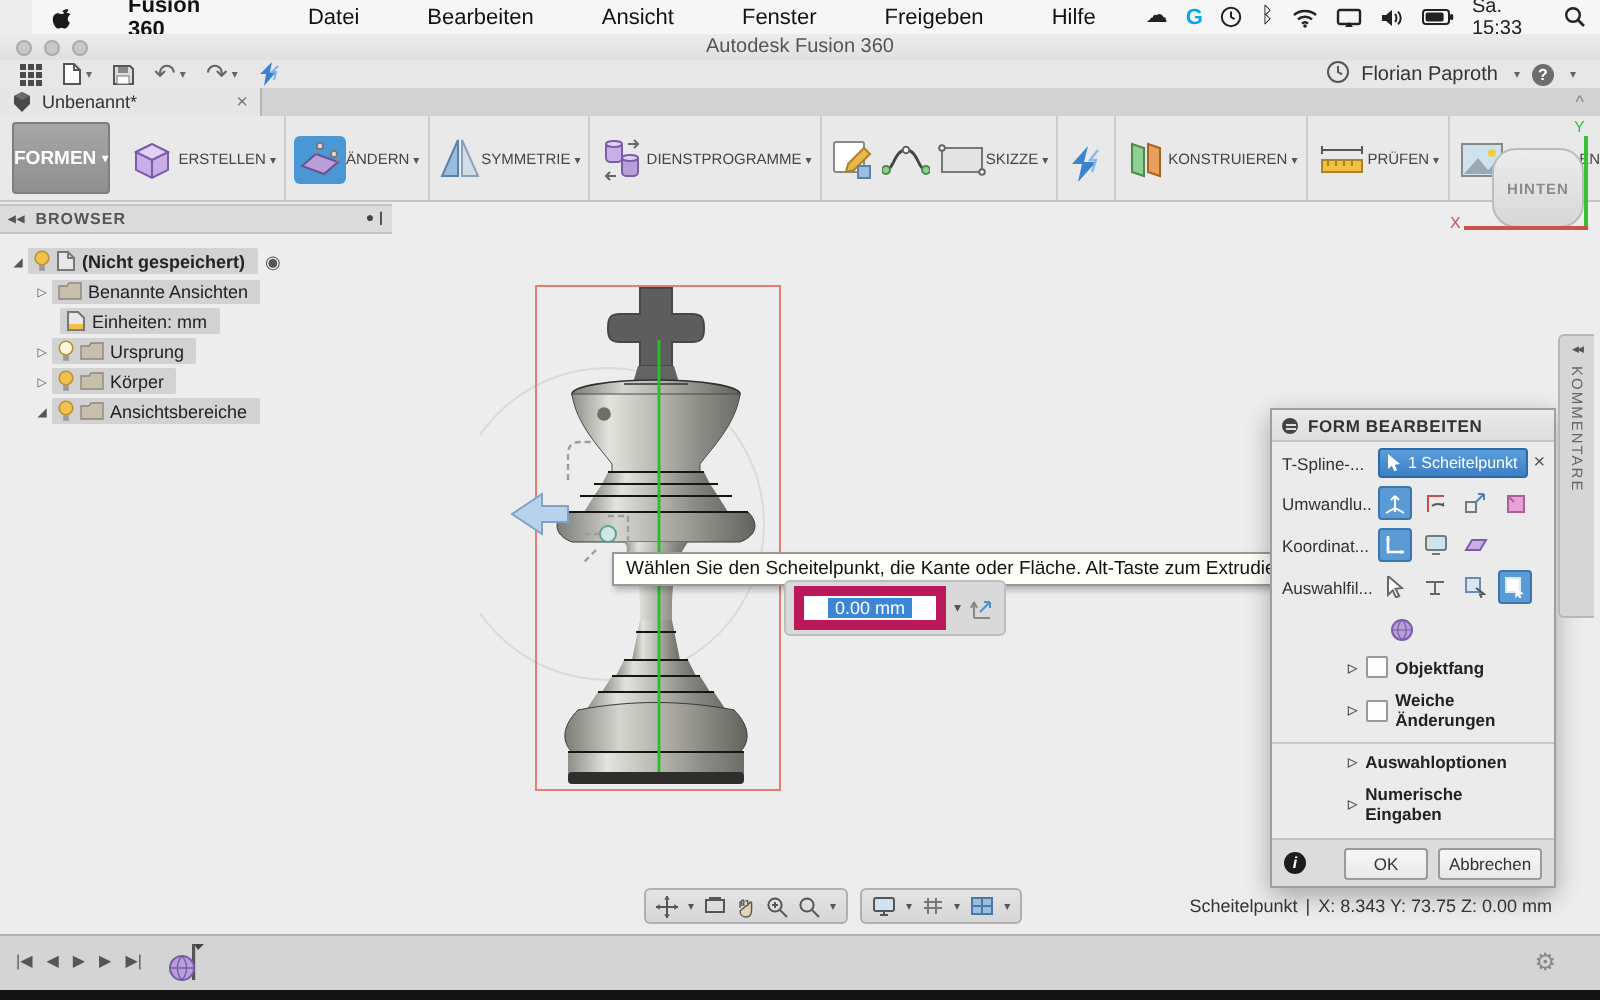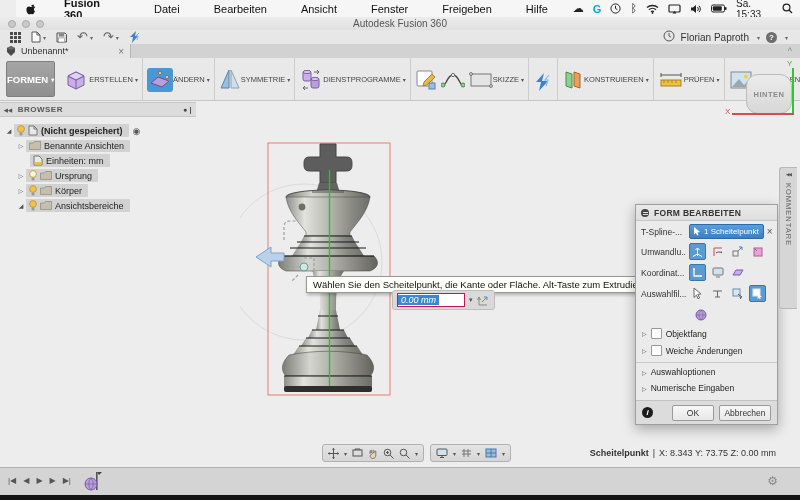--- a/index.html
+++ b/index.html
@@ -62,54 +62,54 @@
   .trow{display:flex;align-items:center;height:15px;font-size:9px;color:#222;}
   .tri{width:10px;text-align:center;font-size:6px;color:#555;flex:none;}
   .chip{display:inline-flex;align-items:center;gap:3px;background:#d2d2d2;padding:1px 6px 1px 3px;border-radius:1px;white-space:nowrap;}
   .chip.bold{font-weight:bold;}
   .targetbtn{margin-left:4px;font-size:9px;color:#555;}
 
   
   #scene{left:240px;top:130px;}
   #tooltip{left:306px;top:276px;background:#fffffa;border:1px solid #999;box-shadow:1px 2px 3px rgba(0,0,0,.25);font-size:9.5px;color:#111;padding:2px 6px;white-space:nowrap;}
   #dimgroup{left:392px;top:290px;background:#d9d9d9;border:1px solid #bdbdbd;border-radius:3px;padding:2px 4px;display:flex;align-items:center;gap:4px;}
-  #diminput{background:#fff;border:1px solid #be185d;width:66px;height:12px;display:flex;align-items:center;justify-content:flex-start;font-style:italic;}
+  #diminput{background:#fff;border:5px solid #be185d;width:66px;height:12px;display:flex;align-items:center;justify-content:center;}
   #diminput span{background:#3c86d8;color:#fff;font-size:9px;padding:0 3px;}
 
   
   #dialog{left:635px;top:204px;width:141px;background:#ebebeb;border:1px solid #9e9e9e;box-shadow:0 4px 12px rgba(0,0,0,.3);font-size:8.5px;}
   #dialog-header{height:15px;background:linear-gradient(#e9e9e9,#dedede);border-bottom:1px solid #c6c6c6;display:flex;align-items:center;gap:5px;padding:0 5px;font-weight:bold;color:#333;letter-spacing:.3px;}
   .grip{width:8px;height:8px;border-radius:50%;background:#444;position:relative;flex:none;}
   .grip::after{content:"";position:absolute;left:1.5px;top:3px;width:5px;height:1px;background:#ddd;box-shadow:0 2px 0 #ddd;}
   .drow{display:flex;align-items:center;padding:3px 5px 1px 5px;gap:3px;}
   .dlabel{width:45px;color:#333;flex:none;white-space:nowrap;overflow:hidden;}
   .ib{width:15px;height:15px;border:1px solid transparent;border-radius:2px;display:flex;align-items:center;justify-content:center;flex:none;}
   .ib.sel{background:#5b9bd5;border-color:#3a76ad;}
   .selchip{height:13px;background:linear-gradient(#5a9ede,#3c7fc4);border:1px solid #2f6aa8;border-radius:2px;color:#fff;display:flex;align-items:center;gap:3px;padding:0 4px;font-size:8px;white-space:nowrap;}
   .xbtn{margin-left:auto;color:#555;font-size:10px;}
-  .secrow{display:flex;align-items:center;gap:4px;padding:4px 6px 2px 6px;color:#222;font-weight:normal;}
+  .secrow{display:flex;align-items:center;gap:4px;padding:4px 6px 2px 6px;color:#222;font-weight:bold;margin-left:32px;}
   .secrow .tri{width:auto;}
   .cbox{width:9px;height:9px;background:#fdfdfd;border:1px solid #999;border-radius:1px;flex:none;}
   .ddiv{border-top:1px solid #c9c9c9;margin:4px 0 0 0;}
   #dialog-footer{margin-top:5px;height:23px;background:#dcdcdc;border-top:1px solid #c2c2c2;display:flex;align-items:center;padding:0 6px;gap:5px;}
   .infocirc{width:11px;height:11px;border-radius:50%;background:#1c1c1c;color:#fff;font-size:8px;font-style:italic;font-weight:bold;display:flex;align-items:center;justify-content:center;}
   .dbtn{height:14px;background:linear-gradient(#f7f7f7,#e8e8e8);border:1px solid #9a9a9a;border-radius:2px;font-size:8.5px;color:#333;display:flex;align-items:center;justify-content:center;}
   #okbtn{width:40px;margin-left:auto;}
   #cancelbtn{width:50px;}
 
   
   #comments{left:779px;top:167px;width:18px;height:142px;background:#d6d6d6;border:1px solid #b8b8b8;border-right:none;border-radius:3px 0 0 3px;display:flex;flex-direction:column;align-items:center;padding-top:4px;box-sizing:border-box;}
   #comments .coll{font-size:4.5px;color:#555;letter-spacing:-1px;}
   #comments .vtext{writing-mode:vertical-rl;font-size:7.5px;color:#666;letter-spacing:1px;margin-top:6px;}
 
   
   #navbar{left:322px;top:444px;display:flex;gap:6px;}
   .navgrp{background:linear-gradient(#e4e4e4,#d6d6d6);border:1px solid #b0b0b0;border-radius:3px;height:16px;display:flex;align-items:center;gap:5px;padding:0 5px;}
   #statusbar{top:448px;right:24px;font-size:9px;color:#333;display:flex;gap:4px;}
-  #statusbar .slabel{font-weight:bold;}
+  #statusbar .slabel{font-weight:normal;}
 
   
   #timeline{left:0;top:467px;width:800px;height:28px;background:#d4d4d4;border-top:1px solid #b2b2b2;}
   #playback{position:absolute;left:8px;top:8px;display:flex;gap:7px;font-size:8px;color:#555;}
   #tl-gear{position:absolute;right:22px;top:6px;font-size:12px;color:#888;}
   #blackstrip{left:0;top:495px;width:800px;height:5px;background:#141414;}
 </style>
 </head>
 <body>
 

